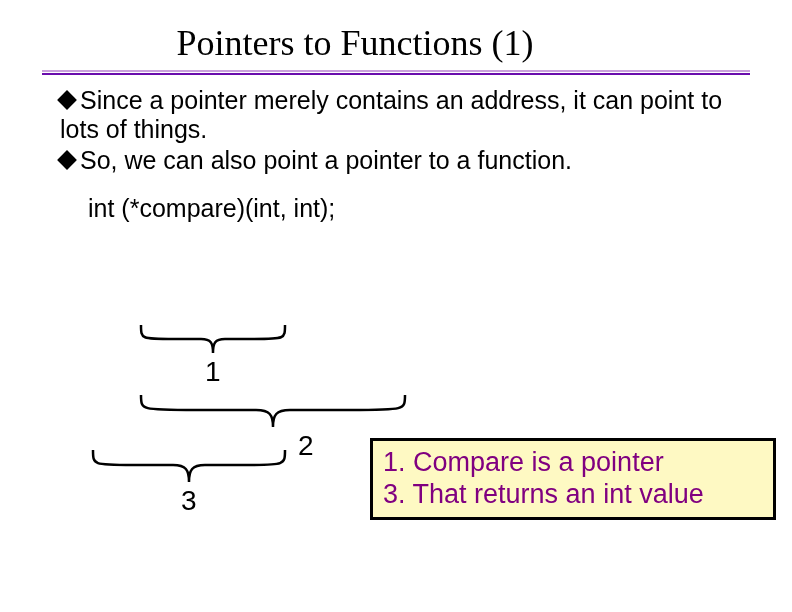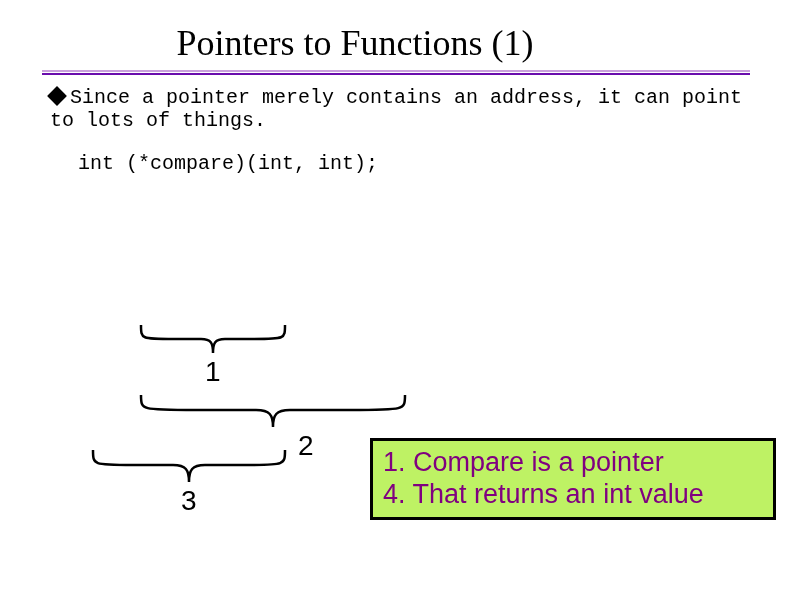--- a/index.html
+++ b/index.html
@@ -30,24 +30,24 @@
   .title-underline {
     position: absolute;
     top: 70px;
     left: 42px;
     width: 708px;
     height: 6px;
   }
   .body {
     position: absolute;
     top: 86px;
-    left: 50px;
+    left: 60px;
     width: 700px;
-    font-family: Liberation Mono, monospace;
-    font-size: 20px;
+    font-family: Liberation Sans, sans-serif;
+    font-size: 25px;
     line-height: 1.15;
   }
   .bullet-row {
     position: relative;
     padding-left: 0;
     margin-bottom: 2px;
   }
   .bullet-row .diamond {
     display: inline-block;
     width: 14px;
@@ -67,21 +67,21 @@
     overflow: visible;
   }
   .brace-label {
     position: absolute;
     font-family: Arial, Helvetica, sans-serif;
     font-size: 28px;
   }
   .legend-box {
     position: absolute;
     border: 3px solid #000;
-    background: #bef264;
+    background: #fef9c3;
     font-family: Arial, Helvetica, sans-serif;
     font-size: 27px;
     color: #800080;
     padding: 6px 10px;
     line-height: 1.18;
   }
 </style>
 </head>
 <body>
 
@@ -91,36 +91,39 @@
 
   <svg class="title-underline" viewBox="0 0 708 6" preserveAspectRatio="none">
     <line x1="0" y1="1" x2="708" y2="1" stroke="#c9a0dc" stroke-width="2"></line>
     <line x1="0" y1="4" x2="708" y2="4" stroke="#6a0dad" stroke-width="2"></line>
   </svg>
 
   <div class="body">
     <div class="bullet-row">
       <span class="diamond"></span><span>Since a pointer merely contains an address, it can point to lots of things.</span>
     </div>
+    <div class="bullet-row">
+      <span class="diamond"></span><span>So, we can also point a pointer to a function.</span>
+    </div>
     <div class="code-line">int (*compare)(int, int);</div>
   </div>
 
   <svg class="brace-svg" style="left:136px; top:325px; width:154px; height:40px;" viewBox="0 0 154 40">
     <path d="M 5 0 C 5 14, 5 14, 38 14 L 65 14 C 75 14, 77 18, 77 28 C 77 18, 79 14, 89 14 L 116 14 C 149 14, 149 14, 149 0" fill="none" stroke="#000" stroke-width="2.5"></path>
   </svg>
   <div class="brace-label" style="left:205px; top:356px;">1</div>
 
   <svg class="brace-svg" style="left:136px; top:395px; width:274px; height:44px;" viewBox="0 0 274 44">
     <path d="M 5 0 C 5 15, 5 15, 60 15 L 120 15 C 134 15, 137 20, 137 32 C 137 20, 140 15, 154 15 L 214 15 C 269 15, 269 15, 269 0" fill="none" stroke="#000" stroke-width="2.5"></path>
   </svg>
   <div class="brace-label" style="left:298px; top:430px;">2</div>
 
   <svg class="brace-svg" style="left:88px; top:450px; width:202px; height:44px;" viewBox="0 0 202 44">
     <path d="M 5 0 C 5 15, 5 15, 45 15 L 85 15 C 98 15, 101 20, 101 32 C 101 20, 104 15, 117 15 L 157 15 C 197 15, 197 15, 197 0" fill="none" stroke="#000" stroke-width="2.5"></path>
   </svg>
   <div class="brace-label" style="left:181px; top:485px;">3</div>
 
   <div class="legend-box" style="left:370px; top:438px; width:380px;">
     <div>1. Compare is a pointer</div>
-    <div>4. That returns an int value</div>
+    <div>3. That returns an int value</div>
   </div>
 
 </div>
 
 </body></html>

